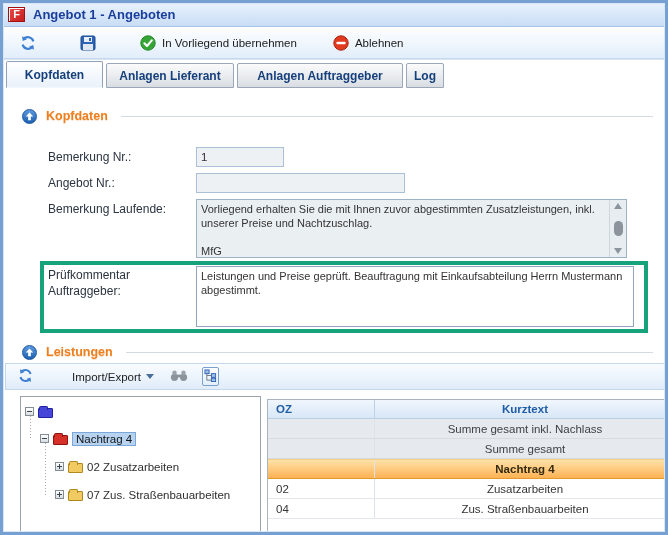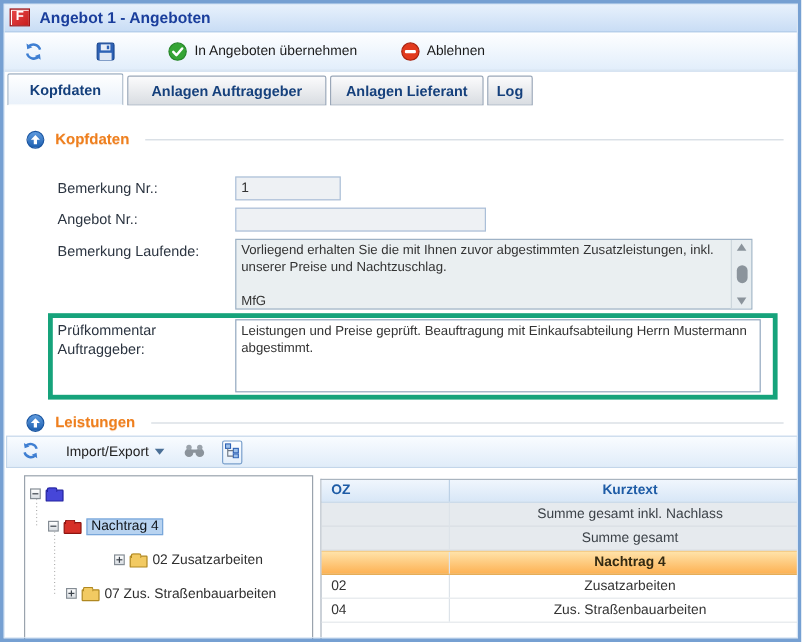--- a/index.html
+++ b/index.html
@@ -130,38 +130,38 @@
         </span>
     </div>
     <div class="tb-sep"></div>
     <div class="tb-btn">
       <span>
           <svg width="16" height="16" viewBox="0 0 16 16">
             <circle cx="8" cy="8" r="7.2" fill="#35a535" stroke="#27862a"></circle>
             <path d="M4.4 8.3 L7 11 L11.8 5.4" fill="none" stroke="#fff" stroke-width="2.1" stroke-linecap="round" stroke-linejoin="round"></path>
           </svg>
         </span>
-      <span>In Angeboten übernehmen</span>
+      <span>In Vorliegend übernehmen</span>
     </div>
     <div class="tb-sep" style="width:6px;"></div>
     <div class="tb-btn">
       <span>
           <svg width="16" height="16" viewBox="0 0 16 16">
             <circle cx="8" cy="8" r="7.2" fill="#e23a1e" stroke="#a82310"></circle>
             <rect x="3.4" y="6.7" width="9.2" height="2.6" rx="1" fill="#fff"></rect>
           </svg>
         </span>
       <span>Ablehnen</span>
     </div>
   </div>
 
   <div class="tabstrip">
     <div class="tab t1 active">Kopfdaten</div>
+    <div class="tab t2">Anlagen Lieferant</div>
     <div class="tab t3">Anlagen Auftraggeber</div>
-    <div class="tab t2">Anlagen Lieferant</div>
     <div class="tab t4">Log</div>
   </div>
 
   <div class="content">
 
     <div class="section-header" style="top:20px;">
       <div class="sec-icon">
           <svg width="9" height="9" viewBox="0 0 10 10">
             <path d="M5 0.5 L9.2 5 H6.5 V9.2 H3.5 V5 H0.8 Z" fill="#fff"></path>
           </svg>
@@ -208,21 +208,21 @@
 
     <div class="l-toolbar">
       <div class="icon-btn">
         <span><svg width="15" height="15" viewBox="0 0 16 16">
               <path d="M13.4 6.4 A5.8 5.8 0 0 0 3.4 4.2" fill="none" stroke="#3f7fd2" stroke-width="2.1"></path>
               <path d="M2.1 1.2 L2.7 6 7 4.3 Z" fill="#3f7fd2"></path>
               <path d="M2.6 9.6 A5.8 5.8 0 0 0 12.6 11.8" fill="none" stroke="#3f7fd2" stroke-width="2.1"></path>
               <path d="M13.9 14.8 L13.3 10 9 11.7 Z" fill="#3f7fd2"></path>
             </svg></span>
       </div>
-      <div class="icon-btn" style="margin-left:6px;">
+      <div class="icon-btn" style="margin-left:23px;">
         <span>Import/Export</span>
         <span class="dd-caret"></span>
       </div>
       <div class="icon-btn">
         <span><svg width="18" height="13" viewBox="0 0 20 14">
               <circle cx="5" cy="9" r="4" fill="#8b939b"></circle>
               <circle cx="15" cy="9" r="4" fill="#8b939b"></circle>
               <circle cx="5" cy="4" r="2.5" fill="#9aa2aa"></circle>
               <circle cx="15" cy="4" r="2.5" fill="#9aa2aa"></circle>
               <rect x="7.5" y="6" width="5" height="3" fill="#8b939b"></rect>
@@ -246,21 +246,21 @@
         <span class="expander"></span>
         <span class="folder blue"></span>
       </div>
 
       <div class="tree-row" style="left:19px; top:33px;">
         <span class="expander"></span>
         <span class="folder red"></span>
         <span class="tree-label selected">Nachtrag 4</span>
       </div>
 
-      <div class="tree-row" style="left:34px; top:61px;margin-left:40px;">
+      <div class="tree-row" style="left:34px; top:61px;">
         <span class="expander plus"></span>
         <span class="folder yellow"></span>
         <span class="tree-label">02 Zusatzarbeiten</span>
       </div>
 
       <div class="tree-row" style="left:34px; top:89px;">
         <span class="expander plus"></span>
         <span class="folder yellow"></span>
         <span class="tree-label">07 Zus. Straßenbauarbeiten</span>
       </div>

